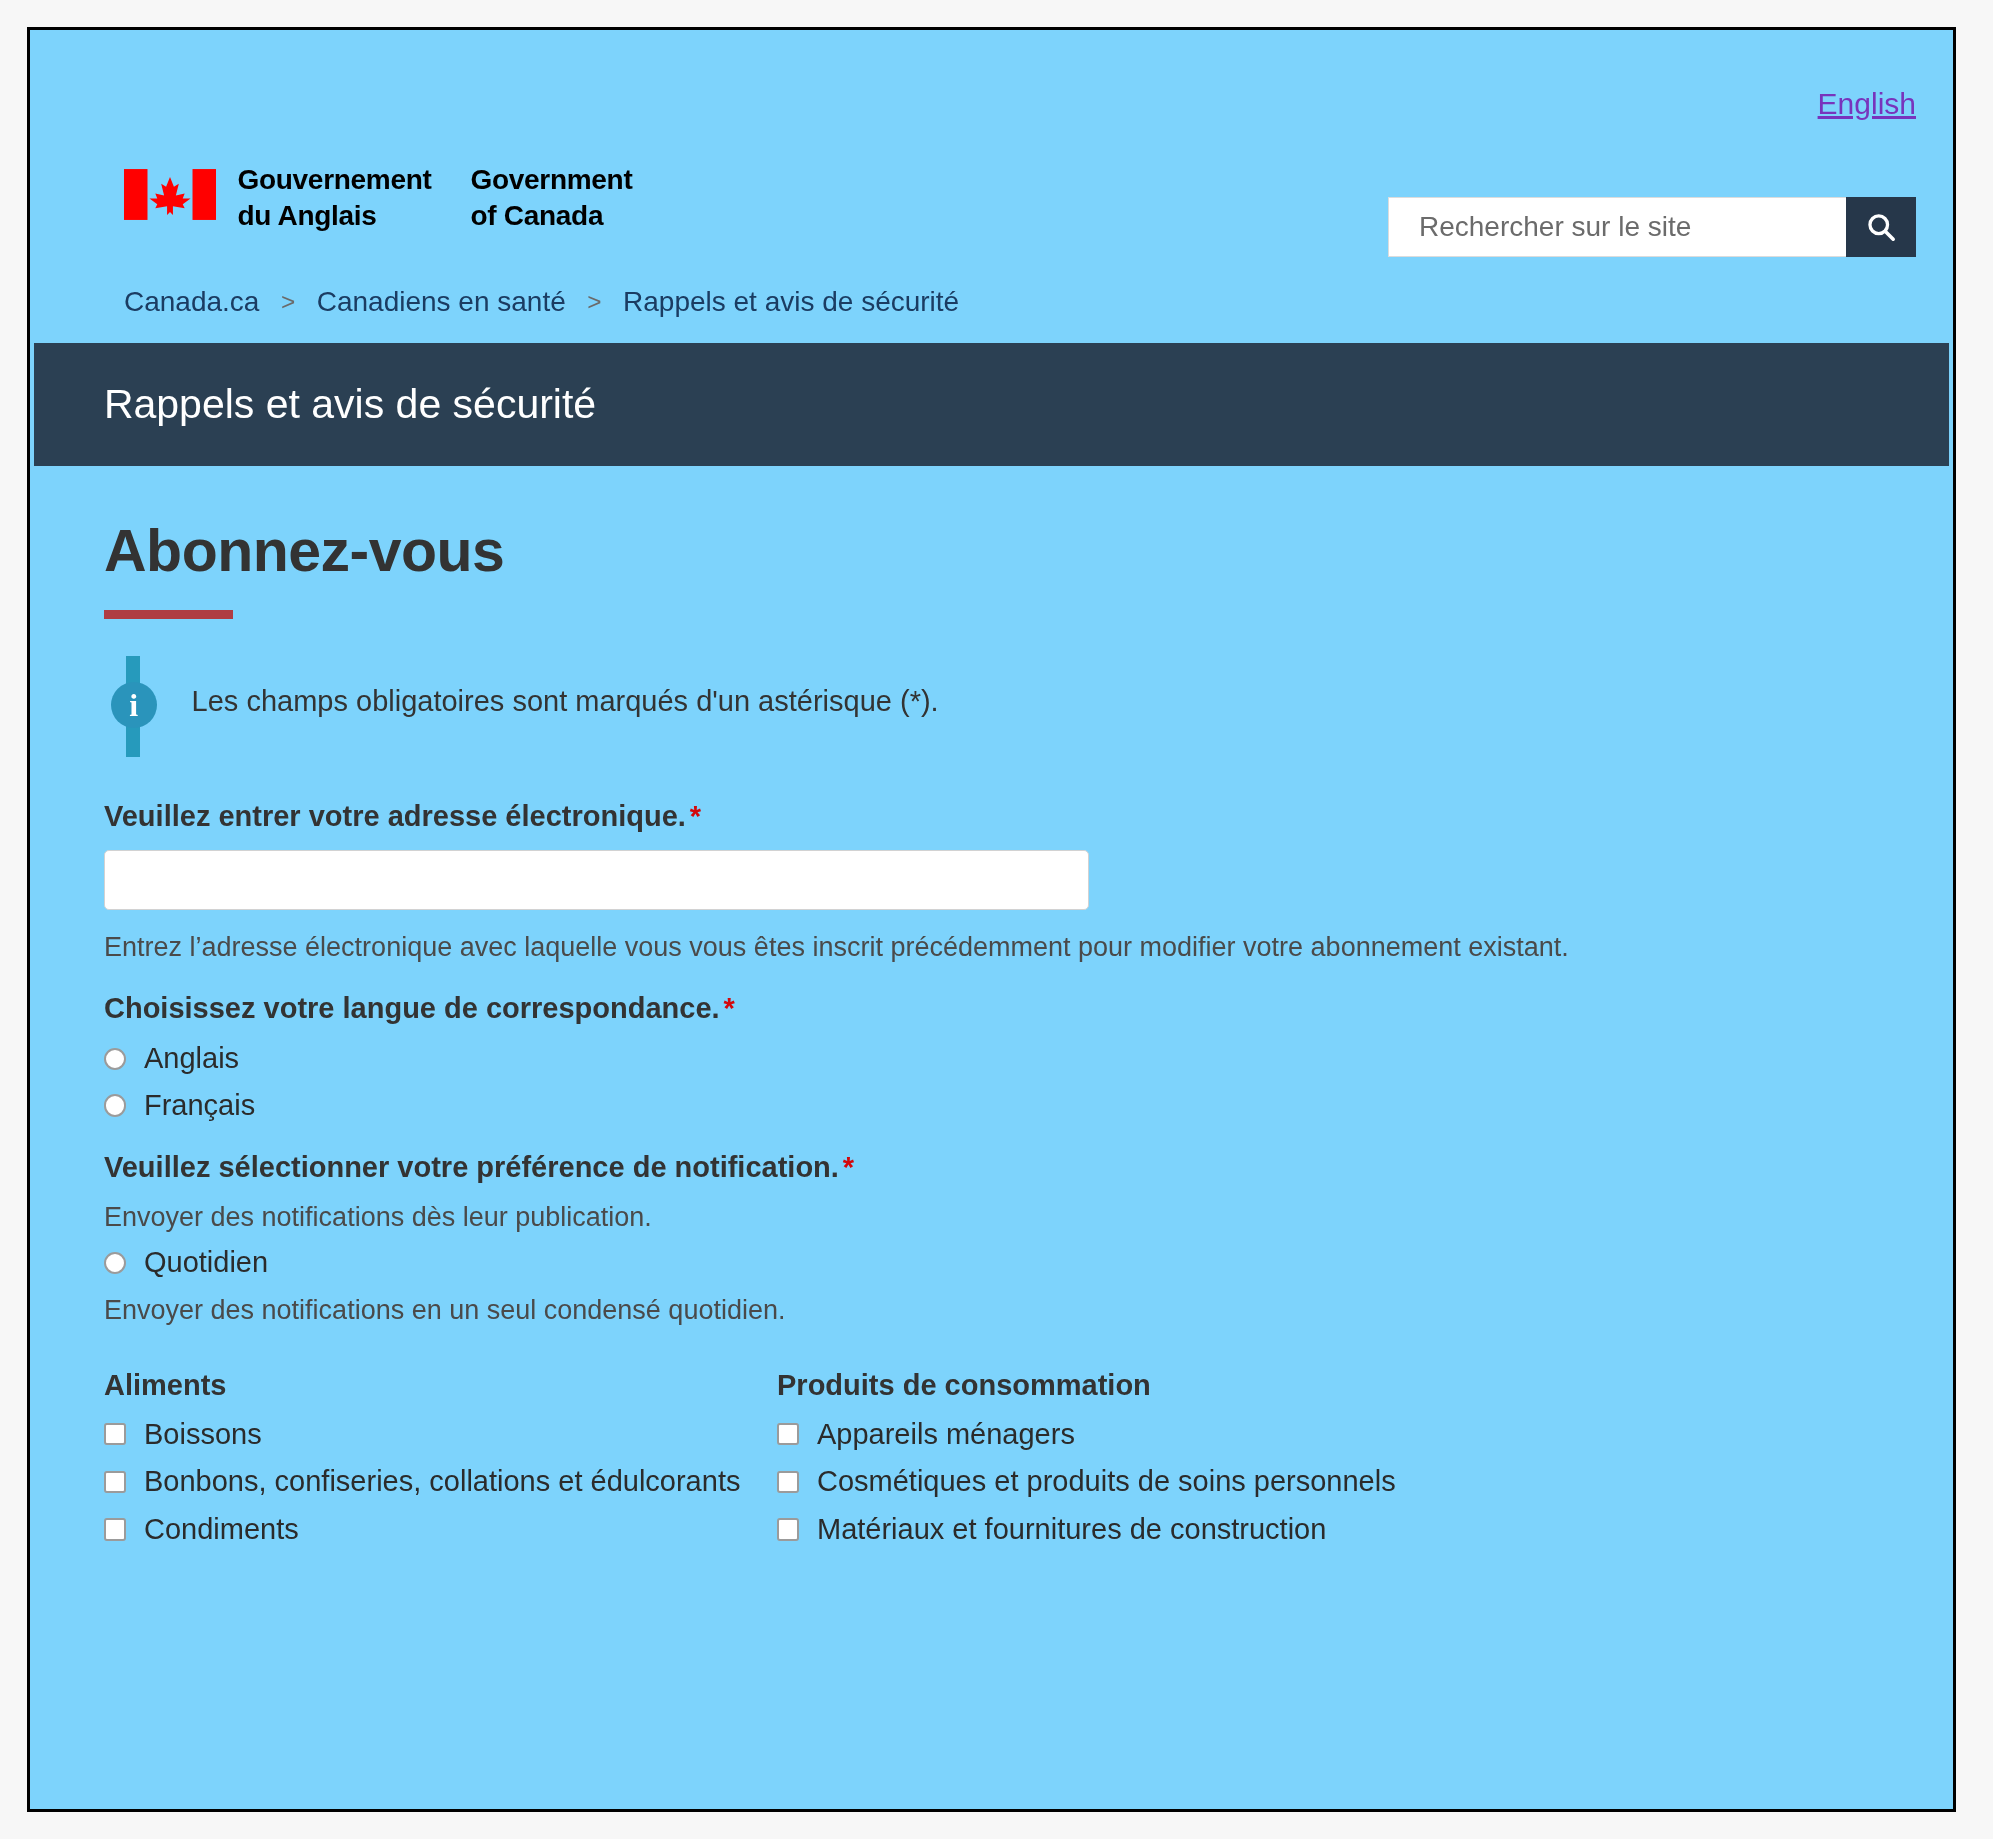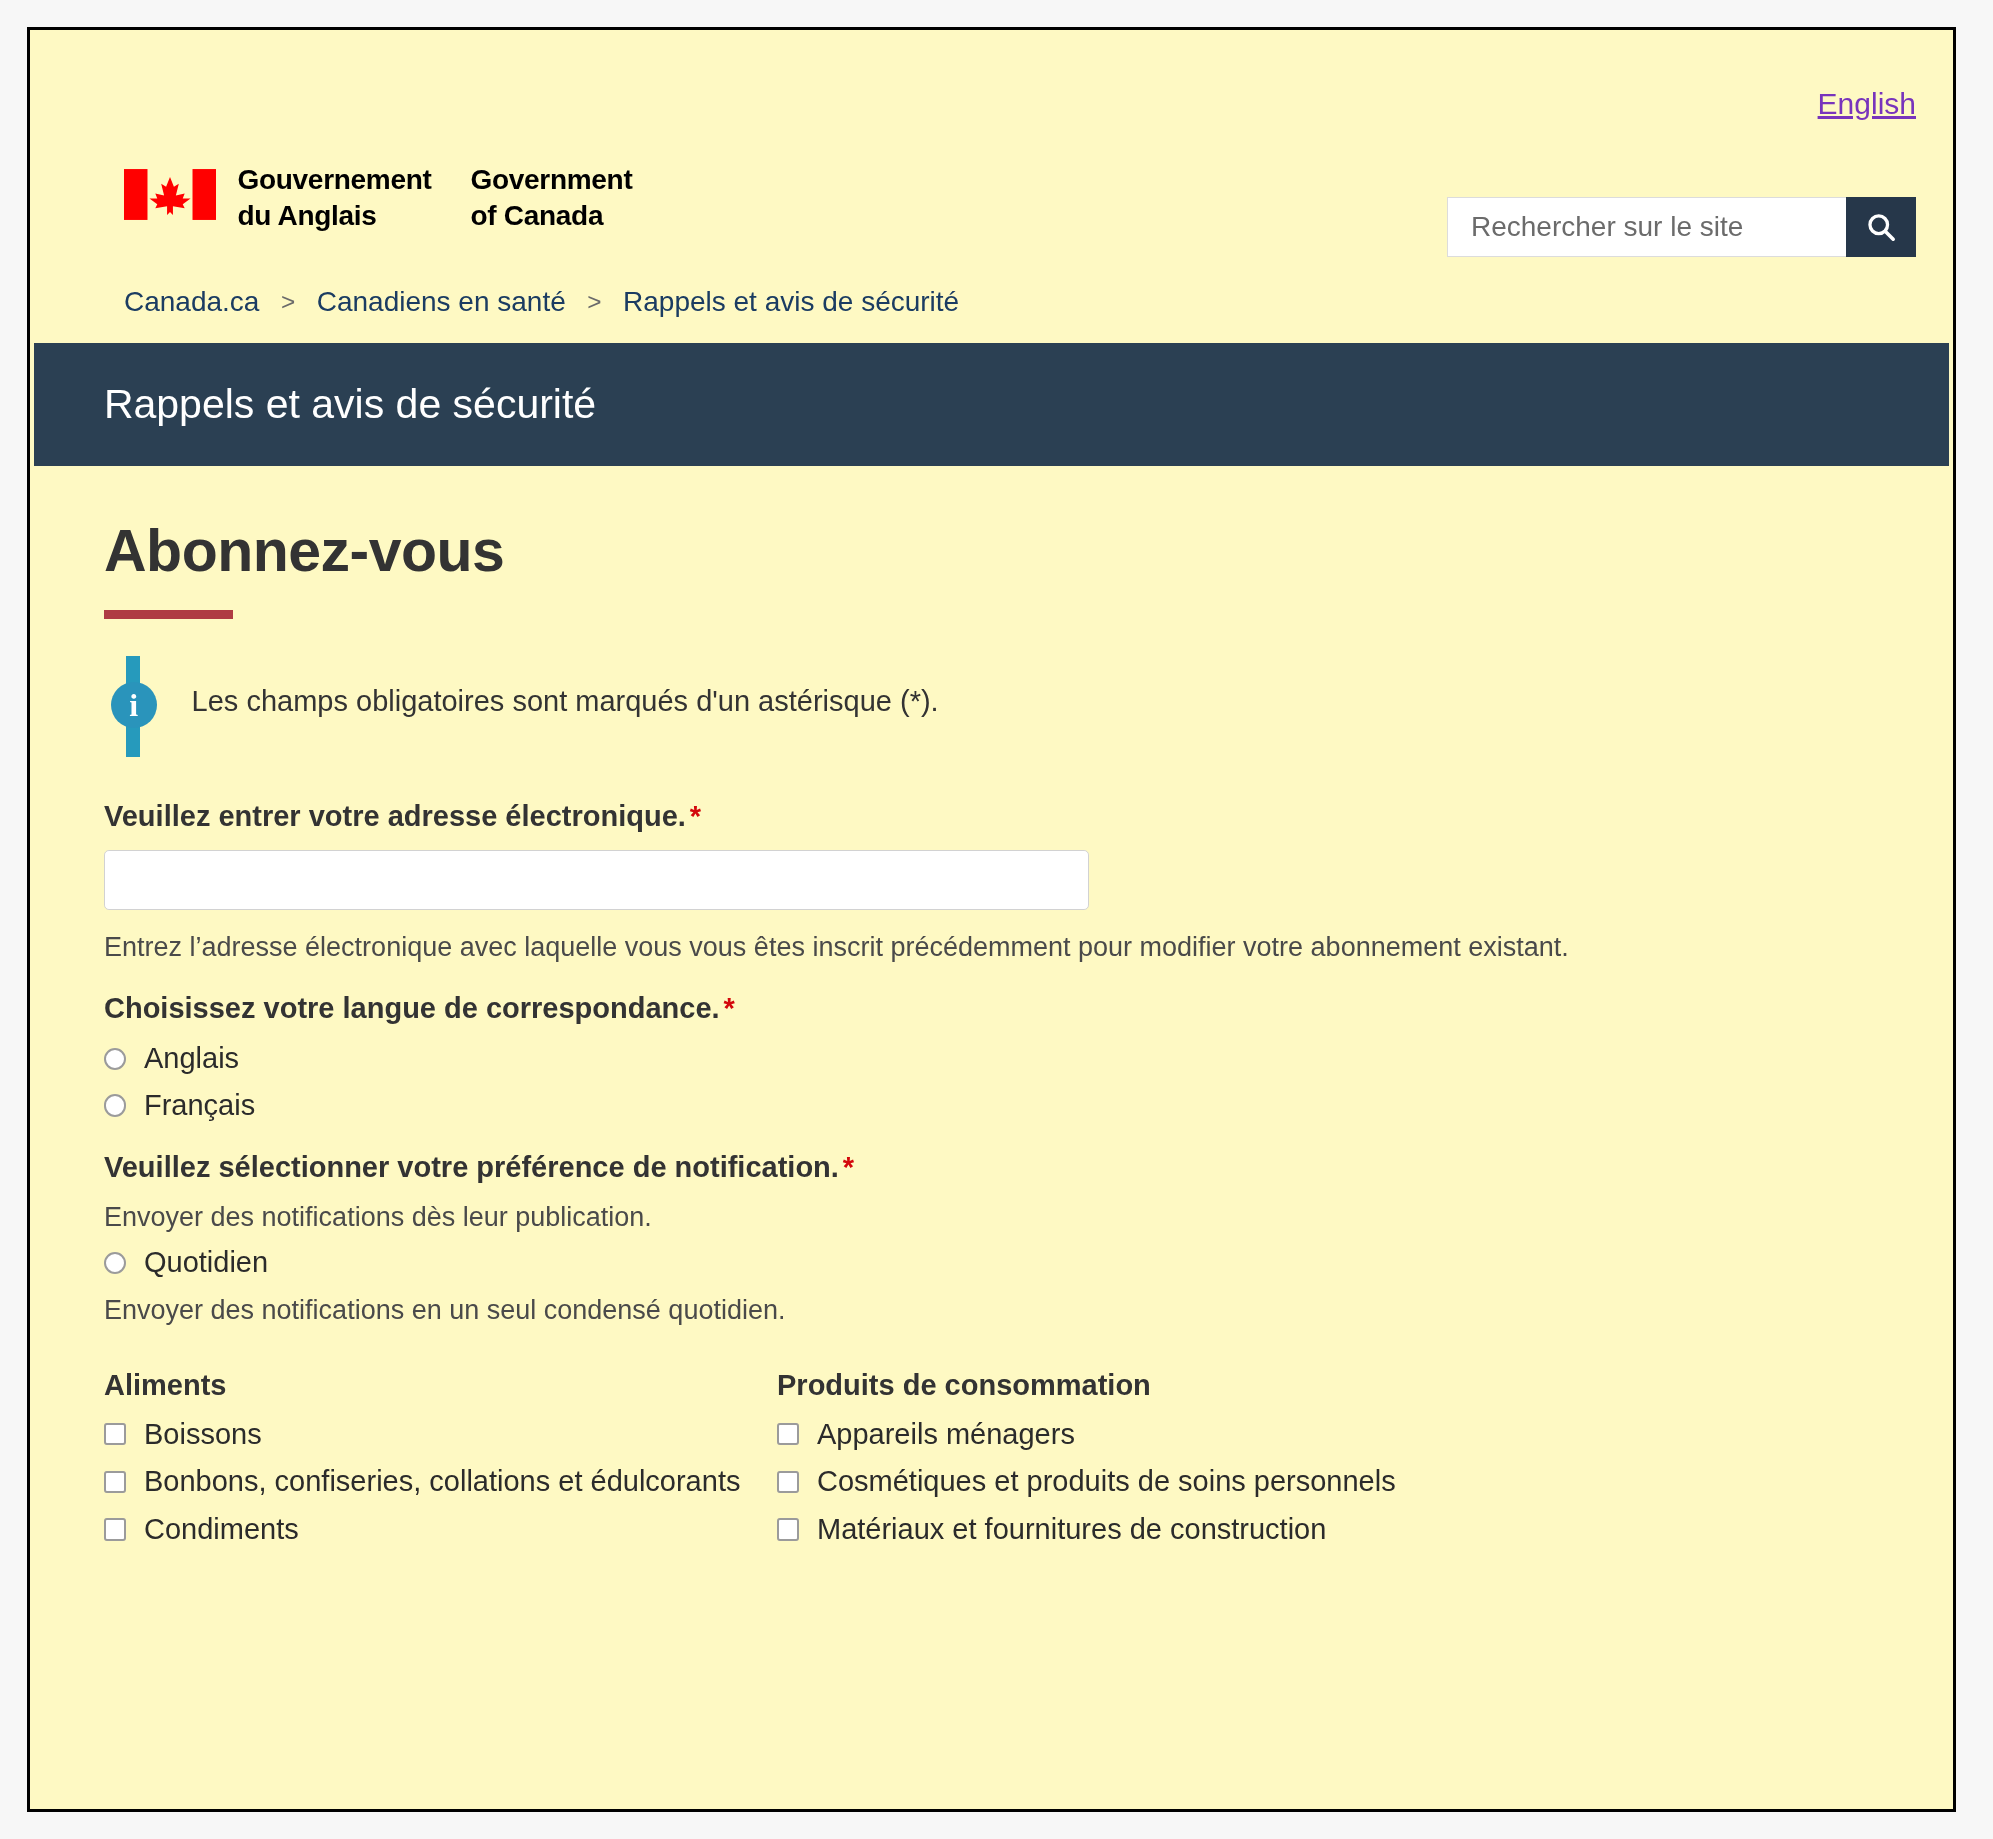--- a/index.html
+++ b/index.html
@@ -15,21 +15,21 @@
     height: 1839px;
     box-sizing: border-box;
     background: #f7f7f7;
     padding: 27px 37px 27px 27px;
   }
 
   .page {
     box-sizing: border-box;
     width: 100%;
     height: 100%;
-    background: #fef9c3;
+    background: #7dd3fc;
     border: 3.9px solid #000000;
     overflow: hidden;
   }
 
   
   .lang-row {
     display: flex;
     justify-content: flex-end;
     padding: 57px 37px 0 0;
   }
@@ -71,28 +71,28 @@
   }
   .wordmark-text span { display: block; white-space: pre-line; }
 
   .search-wrap {
     display: flex;
     align-items: stretch;
     margin-top: 35px;
     height: 60px;
   }
   .search-input {
-    width: 399px;
+    width: 458px;
     box-sizing: border-box;
     border: 1px solid #dcdcdc;
     border-right: none;
     font-size: 28px;
     font-family: "Liberation Sans", sans-serif;
     color: #5c5c5c;
-    padding: 0 23px;
+    padding: 0 30px;
     outline: none;
     background: #fff;
   }
   .search-input::placeholder { color: #6b6b6b; opacity: 1; }
   .search-btn {
     width: 70px;
     background: #26374a;
     border: none;
     display: flex;
     align-items: center;

